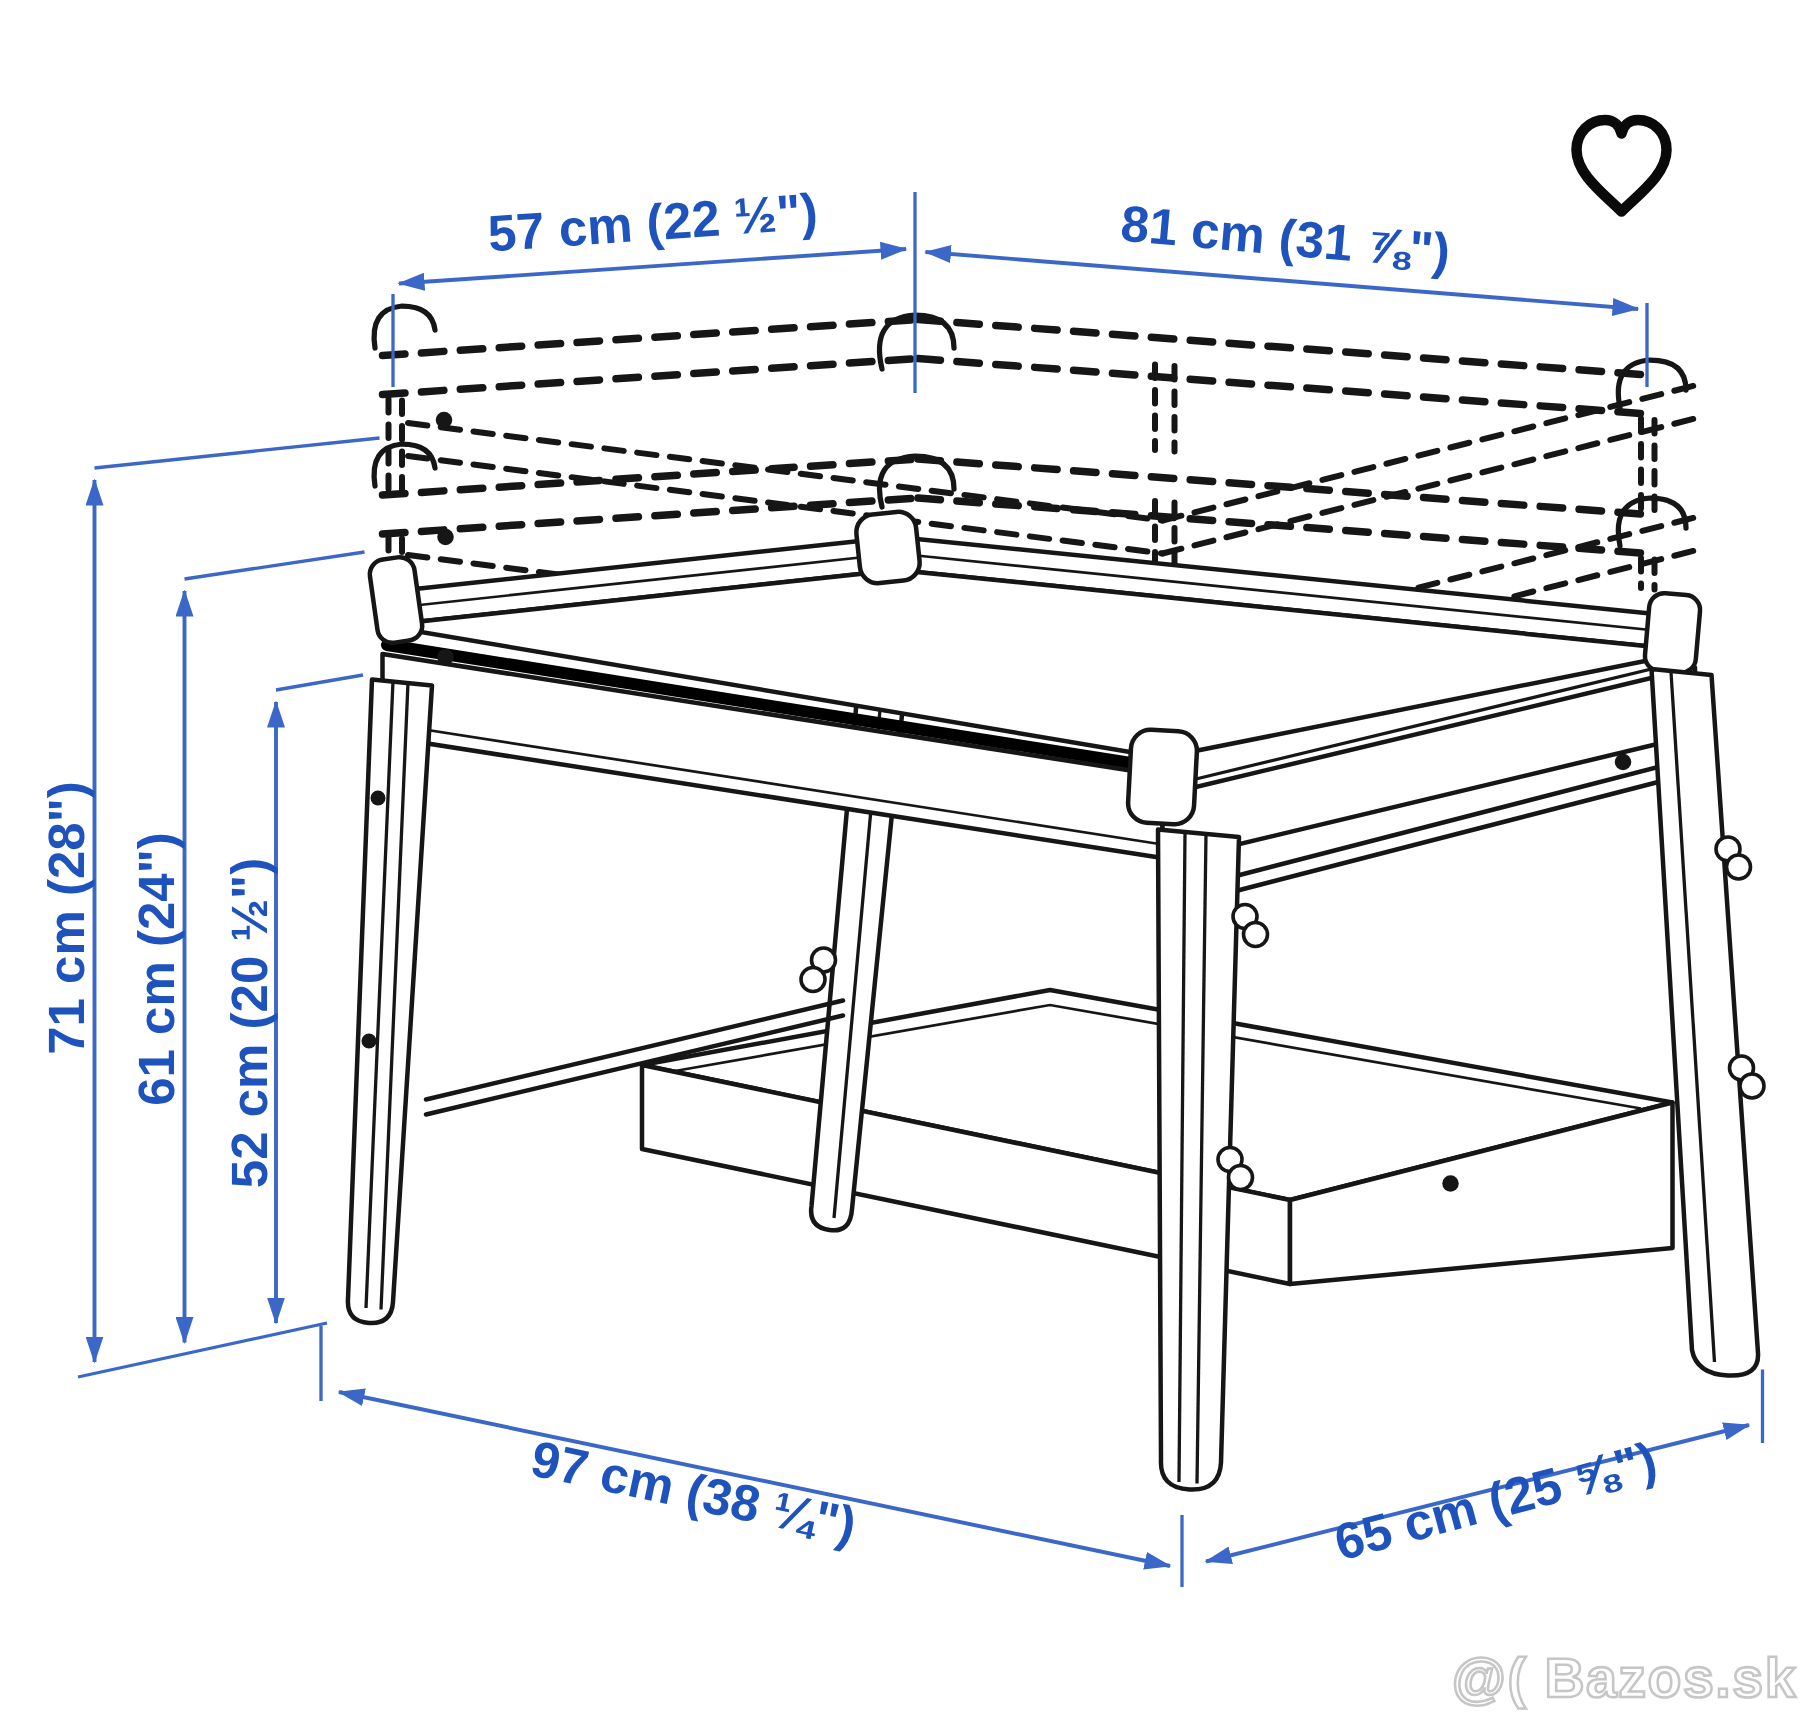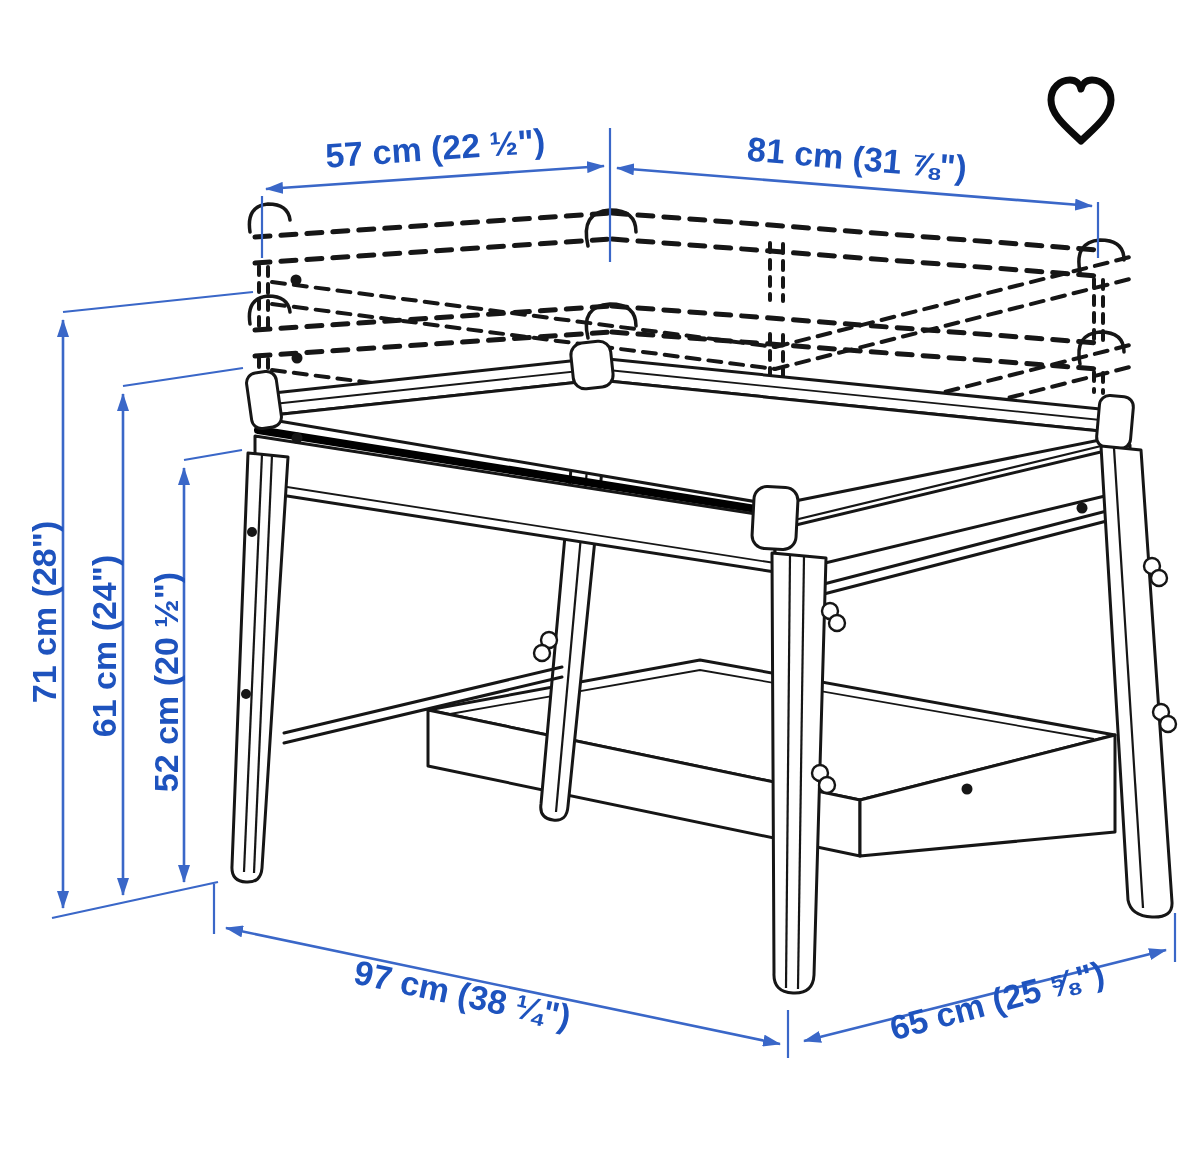--- a/index.html
+++ b/index.html
@@ -194,13 +194,14 @@
       <text class="dim-label" x="166" y="694" text-anchor="middle" transform="rotate(-90 166 682)">52 cm (20 ½")</text>
       <text class="dim-label" x="460" y="1006" text-anchor="middle" transform="rotate(12 460 1006)">97 cm (38 ¼")</text>
       <text class="dim-label" x="1000" y="1012" text-anchor="middle" transform="rotate(-15 1000 1012)">65 cm (25 ⅝")</text>
     </g>
 
     <path d="M1081,141 C1069,129 1051,116 1051,100 C1051,88 1060,80 1070,80
              C1076,80 1080,84 1081,89 C1082,84 1086,80 1092,80
              C1102,80 1111,88 1111,100 C1111,116 1093,129 1081,141 Z" fill="#ffffff" stroke="#0a0a0a" stroke-width="7" stroke-linejoin="round"></path>
   </svg>
 
+  <div class="watermark">@( Bazos.sk</div>
 </div>
 
 </body></html>

